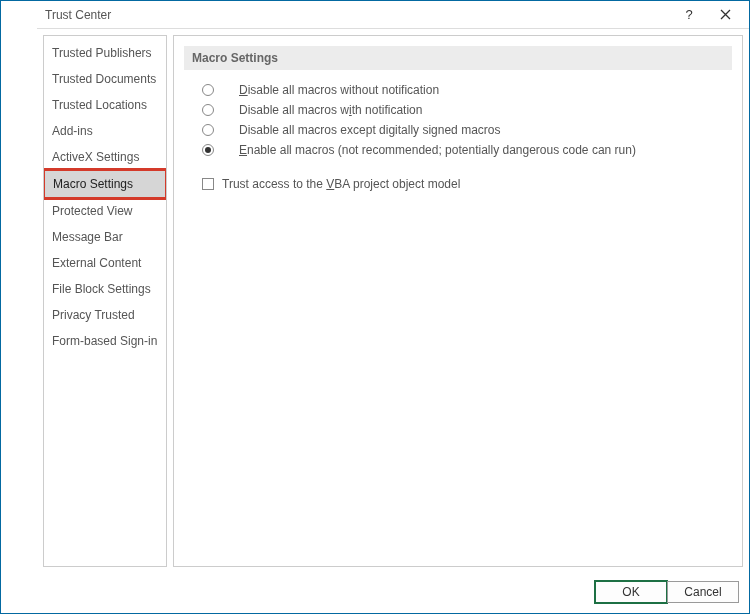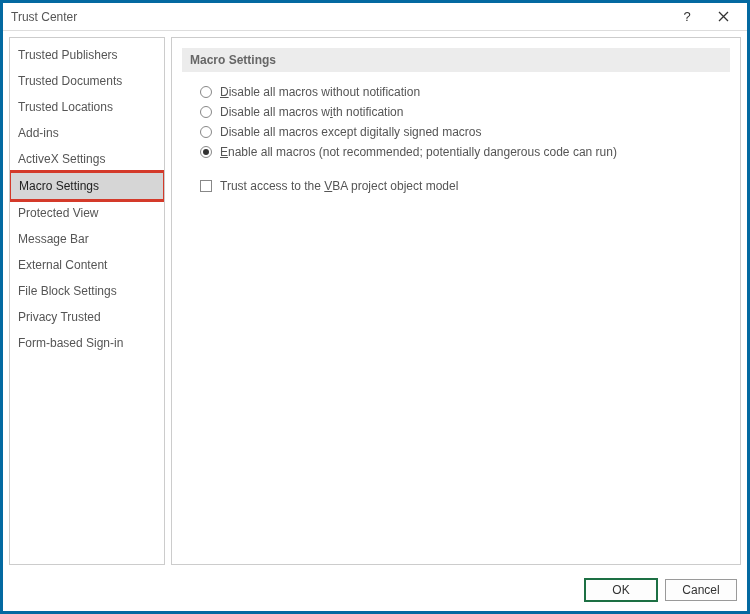--- a/index.html
+++ b/index.html
@@ -6,24 +6,25 @@
   body {
     margin: 0;
     font-family: "Segoe UI", Tahoma, sans-serif;
     font-size: 12px;
     background: #fff;
     color: #444;
   }
   .window {
     width: 750px;
     height: 614px;
-    border: 3px solid #0369a1;
+    border: 1px solid #0369a1;
     display: flex;
     flex-direction: column;
     background: #fff;
+    padding-left: 36px;
   }
   .titlebar {
     height: 28px;
     display: flex;
     align-items: center;
     padding: 0 6px 0 8px;
     border-bottom: 1px solid #ddd;
   }
   .titlebar .title {
     flex: 1;
@@ -41,21 +42,21 @@
     cursor: default;
   }
   .body {
     flex: 1;
     display: flex;
     padding: 6px;
     gap: 6px;
     min-height: 0;
   }
   .sidebar {
-    width: 156px;
+    width: 124px;
     border: 1px solid #ccc;
     display: flex;
     flex-direction: column;
     padding-top: 4px;
     overflow: hidden;
   }
   .sidebar-item {
     padding: 6px 8px;
     color: #555;
     cursor: default;
@@ -81,21 +82,21 @@
     font-size: 12px;
     padding: 5px 8px;
     margin-bottom: 10px;
   }
   .radio-group {
     margin: 0 0 14px 18px;
   }
   .radio-row {
     display: flex;
     align-items: center;
-    gap: 8px;
+    gap: 25px;
     padding: 3px 0;
     color: #555;
   }
   .radio {
     width: 12px; height: 12px;
     border: 1px solid #888;
     border-radius: 50%;
     display: inline-flex;
     align-items: center;
     justify-content: center;
@@ -118,21 +119,20 @@
   }
   .checkbox {
     width: 12px; height: 12px;
     border: 1px solid #888;
     background: #fff;
   }
   .footer {
     display: flex;
     justify-content: flex-end;
     align-items: center;
-    gap: 8px;
     padding: 8px 10px 10px 0;
   }
   .btn {
     min-width: 72px;
     height: 22px;
     border: 1px solid #9a9a9a;
     background: #fdfdfd;
     font-size: 12px;
     color: #333;
     display: inline-flex;

